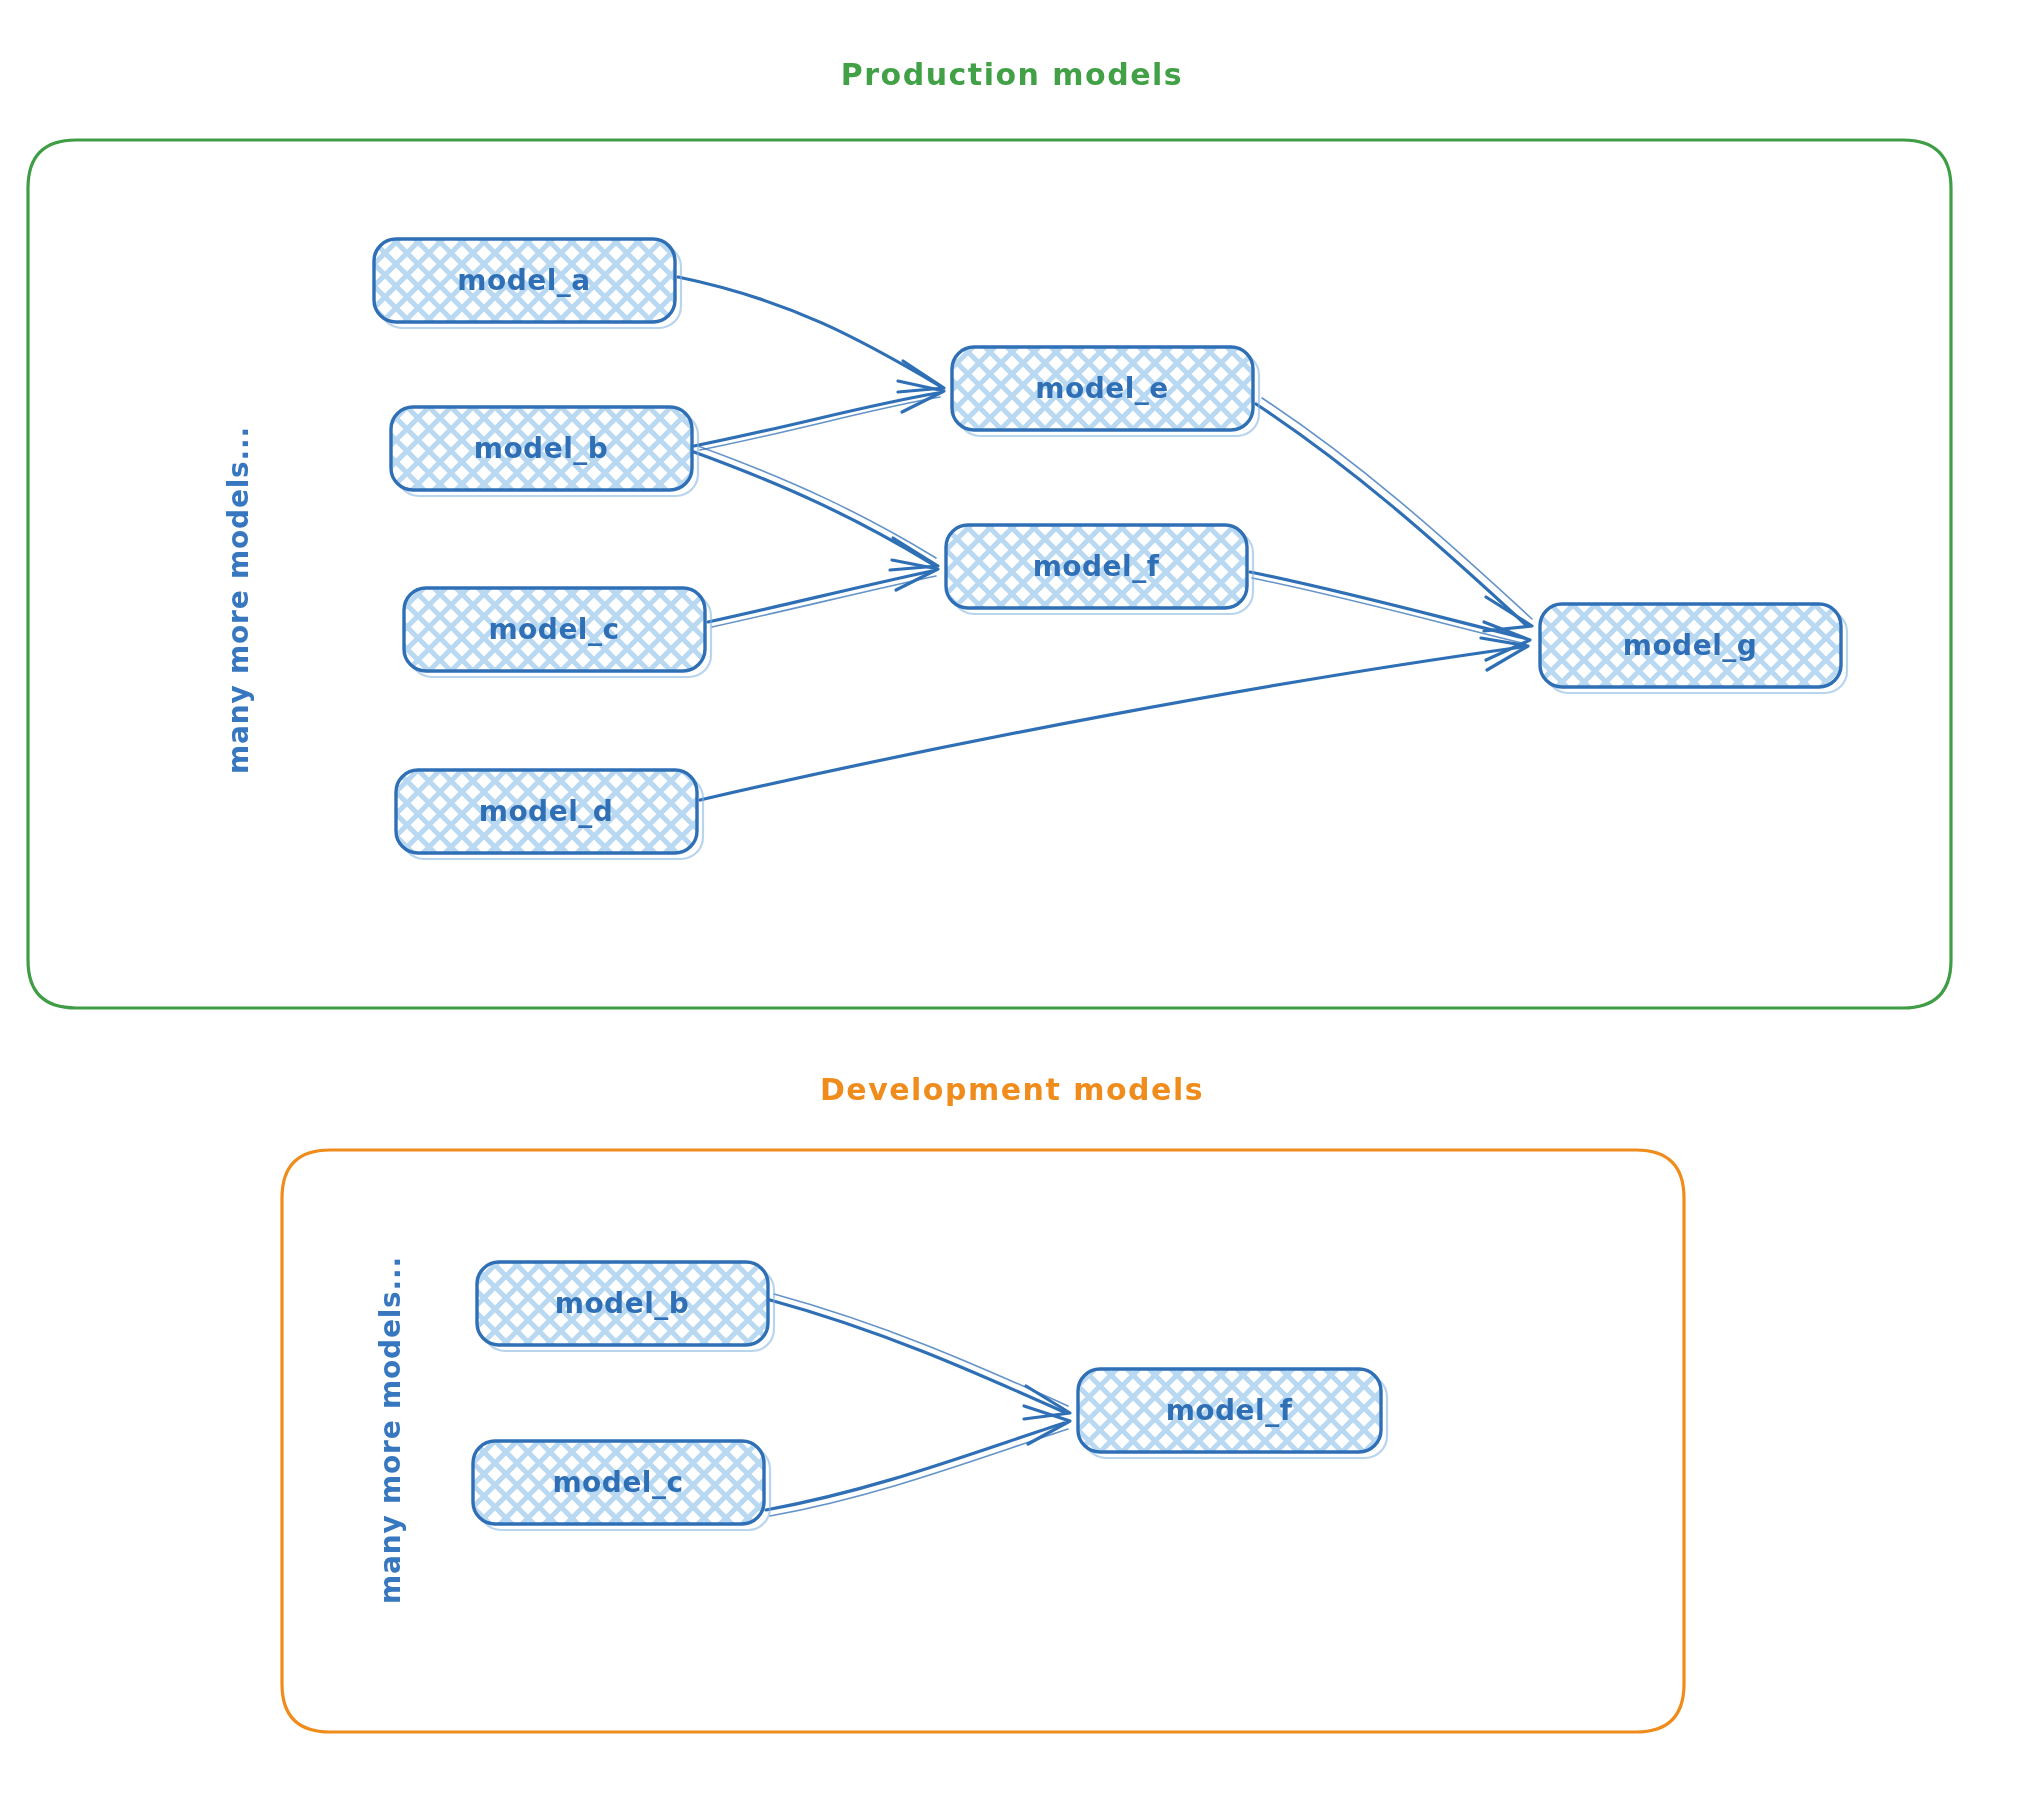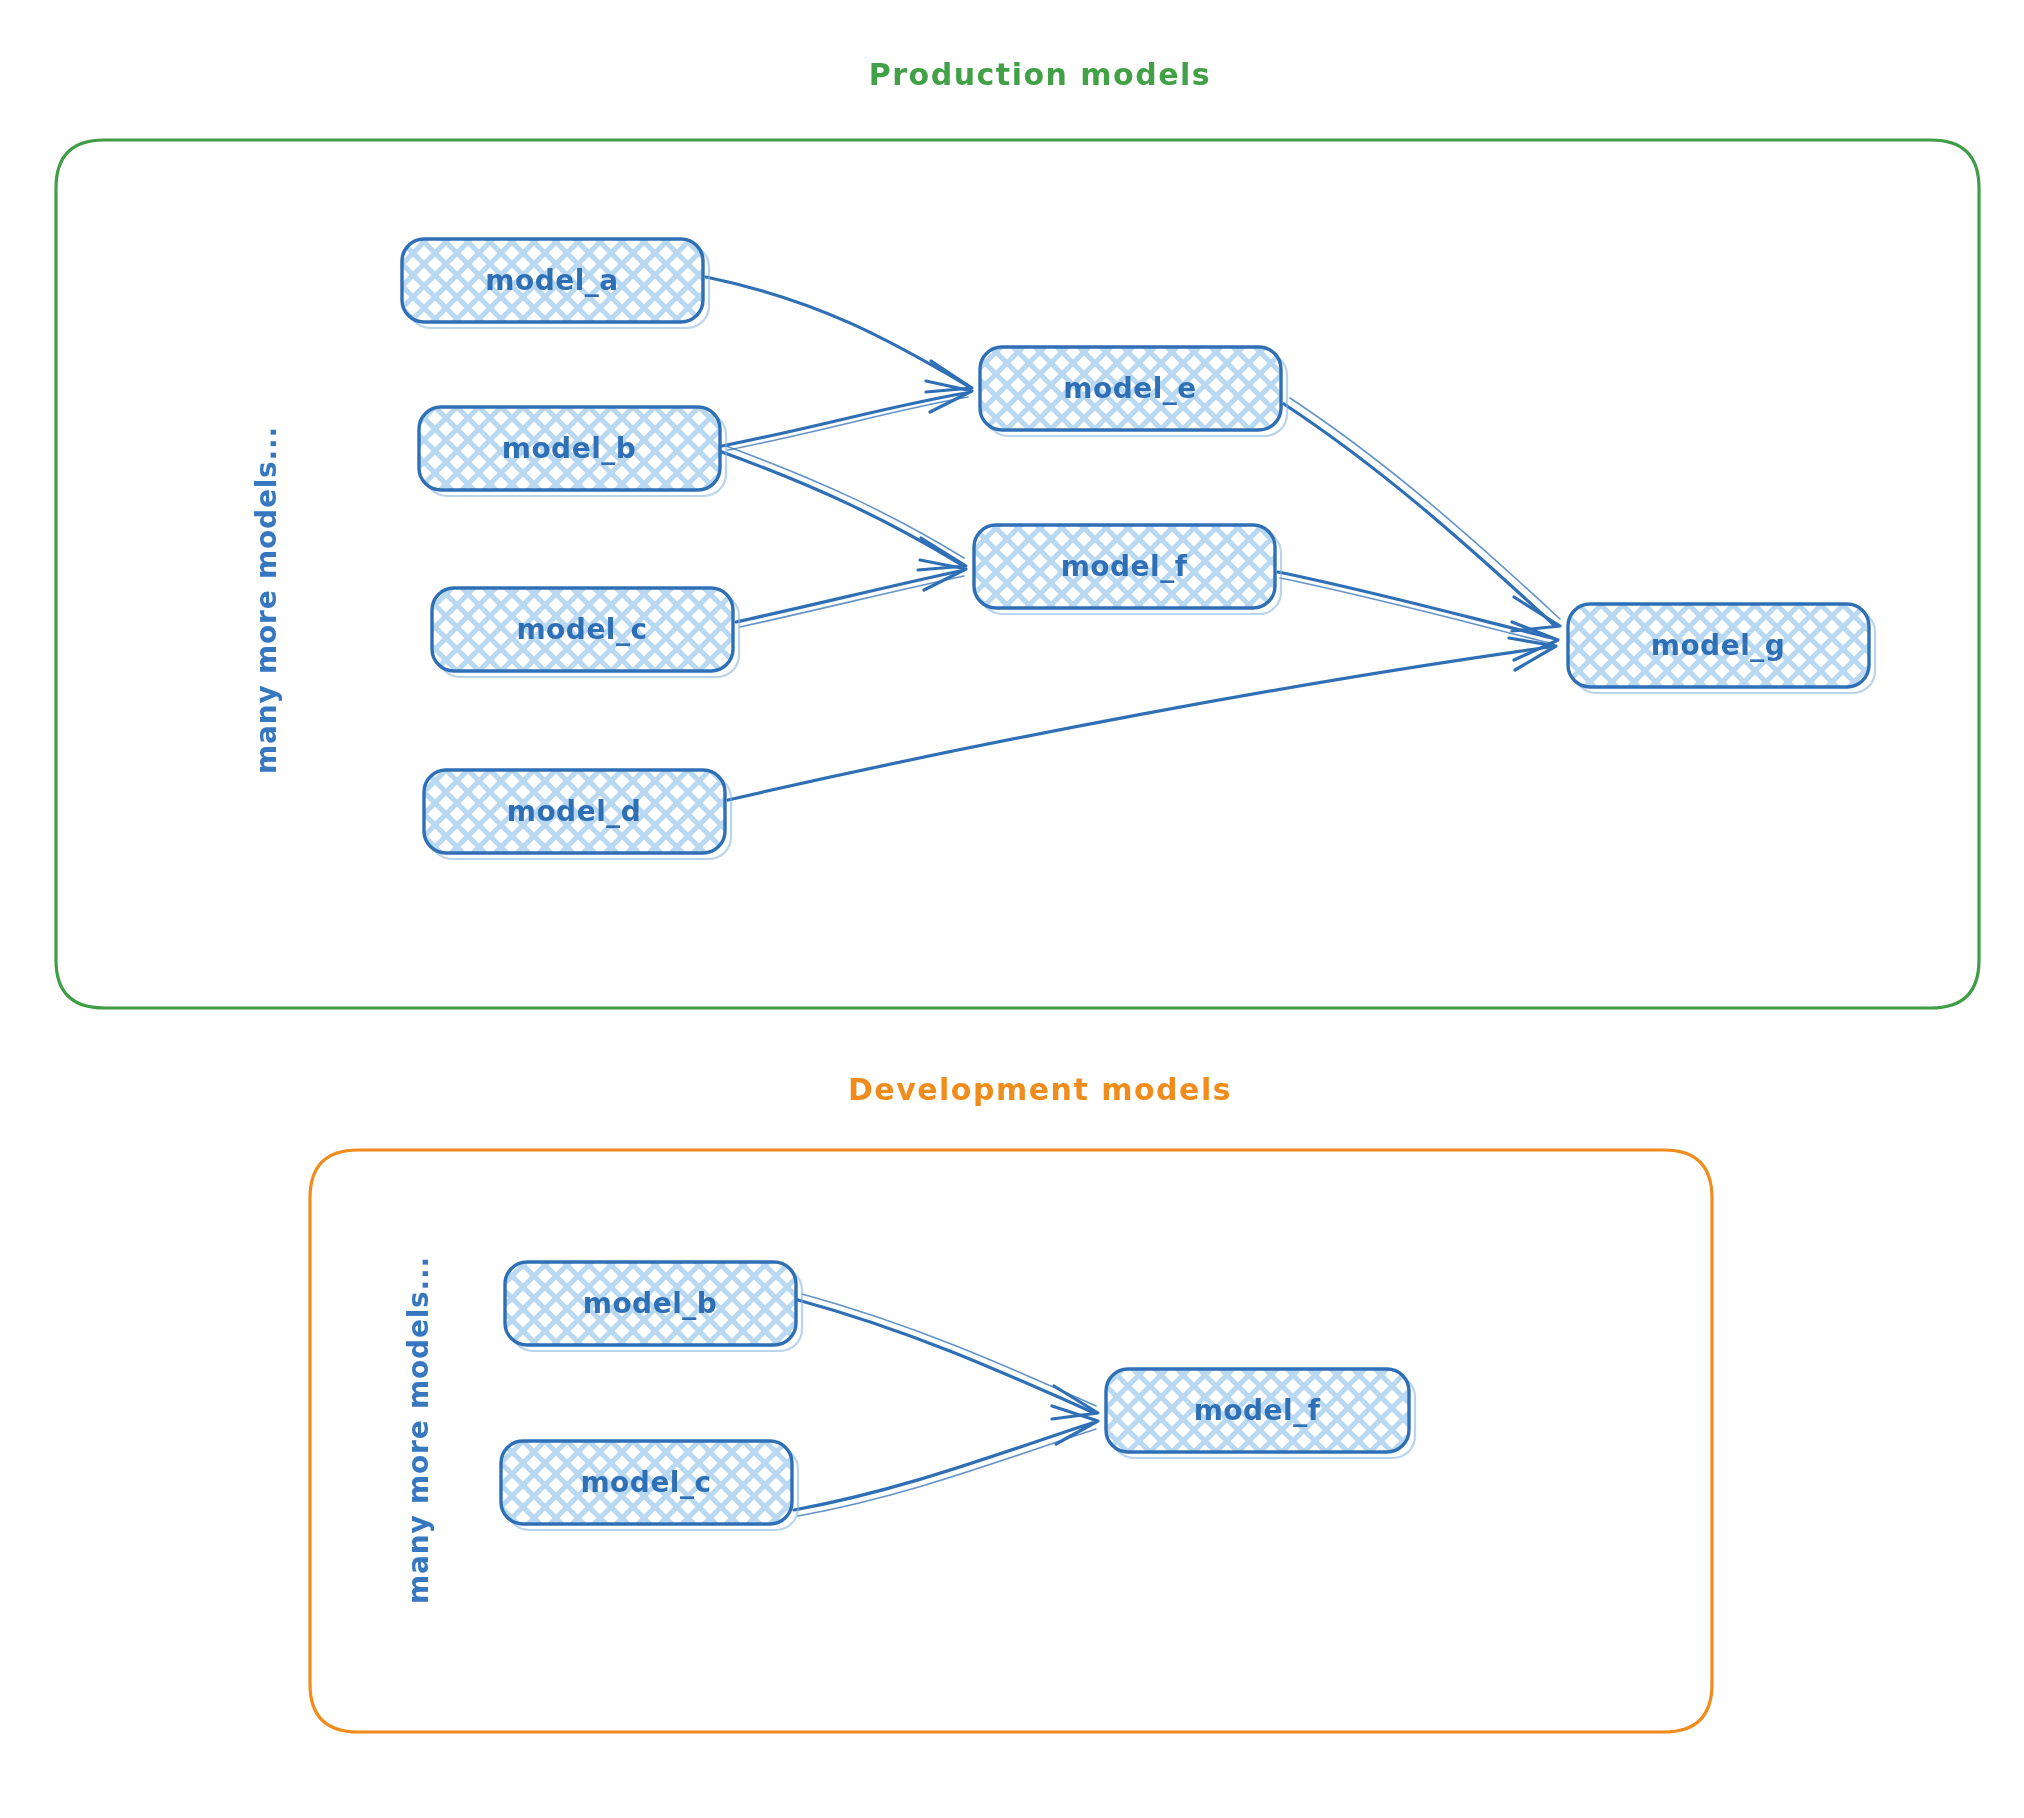--- a/index.html
+++ b/index.html
@@ -13,21 +13,20 @@
     font-family: "DejaVu Sans", sans-serif;
     position: relative;
     overflow: hidden;
   }
 
   #stage {
     position: absolute;
     left: 0; top: 0;
     width: 1692px;
     height: 1818px;
-    margin-left: 28px;
   }
 
   svg.diagram {
     position: absolute;
     left: 0; top: 0;
     width: 2024px;
     height: 1818px;
     display: block;
   }
 

